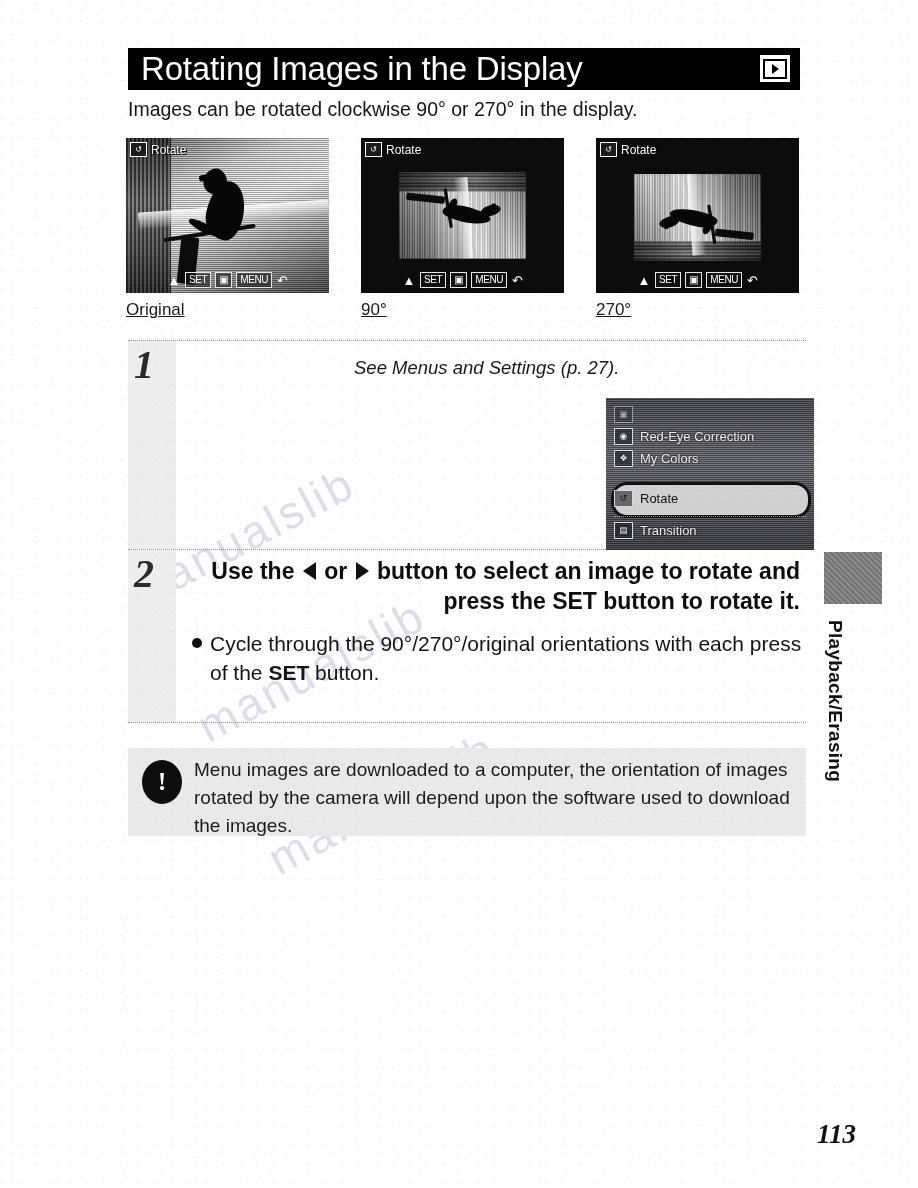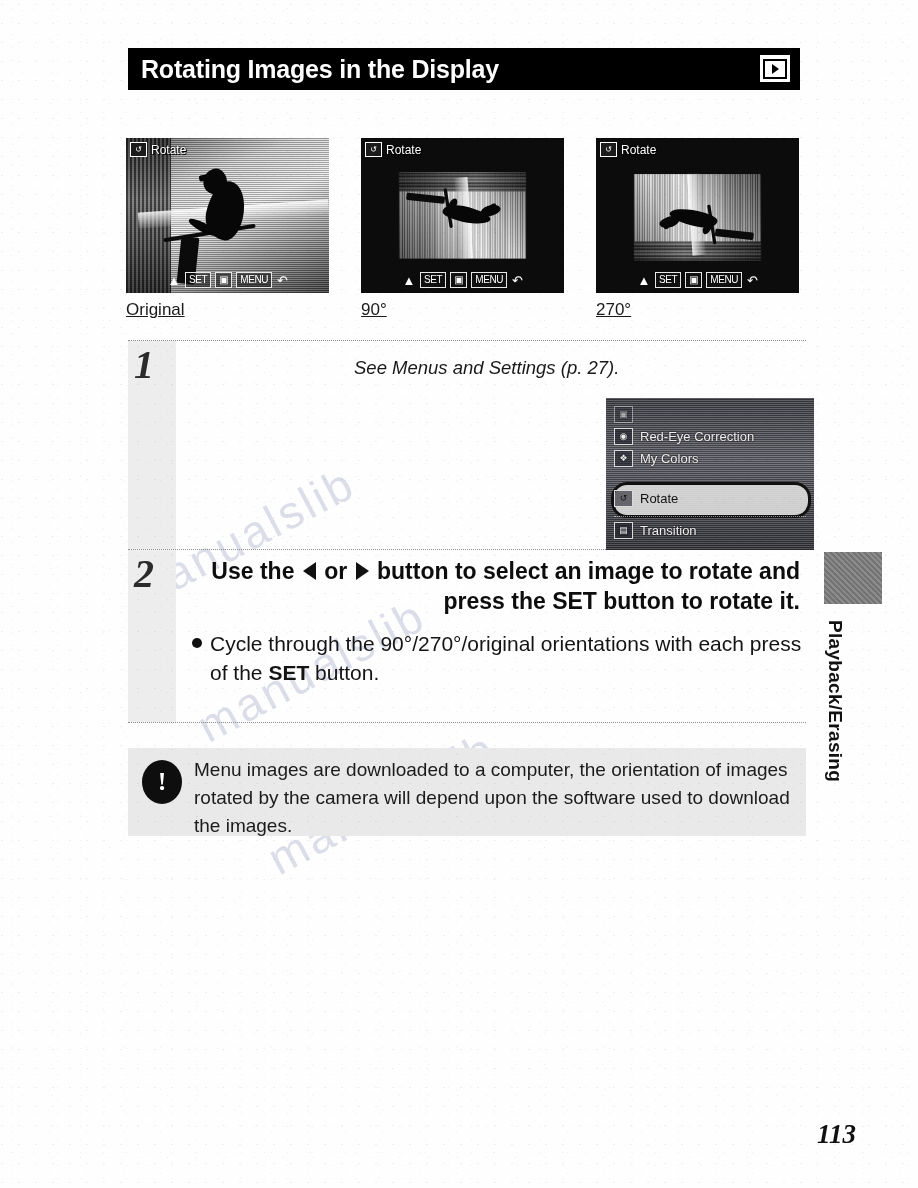--- a/index.html
+++ b/index.html
@@ -64,22 +64,22 @@
     top: 48px;
     width: 672px;
     height: 42px;
     background: #000;
     display: flex;
     align-items: center;
     z-index: 10;
   }
   .title-text {
     color: #fff;
-    font-size: 25px;
-    font-weight: bold;
+    font-size: 33px;
+    font-weight: normal;
     letter-spacing: -0.2px;
     margin-left: 13px;
     font-family: "Liberation Sans", sans-serif;
     white-space: nowrap;
   }
   .title-icon {
     position: absolute;
     right: 10px;
     top: 7px;
     width: 30px;
@@ -533,20 +533,21 @@
 
   <div class="title-bar">
     <div class="title-text">Rotating Images in the Display</div>
     <div class="title-icon">
       <div class="inner">
         <span class="tri"></span>
       </div>
     </div>
   </div>
 
+  <div class="intro">Images can be rotated clockwise 90° or 270° in the display.</div>
 
   <div class="thumbs">
 
     <div class="thumb t0">
       <div class="scene">
         <div class="photo full">
           <div class="veg-left"></div>
           <div class="water"></div>
           <div class="branch b1"></div>
           <div class="branch b2"></div>

